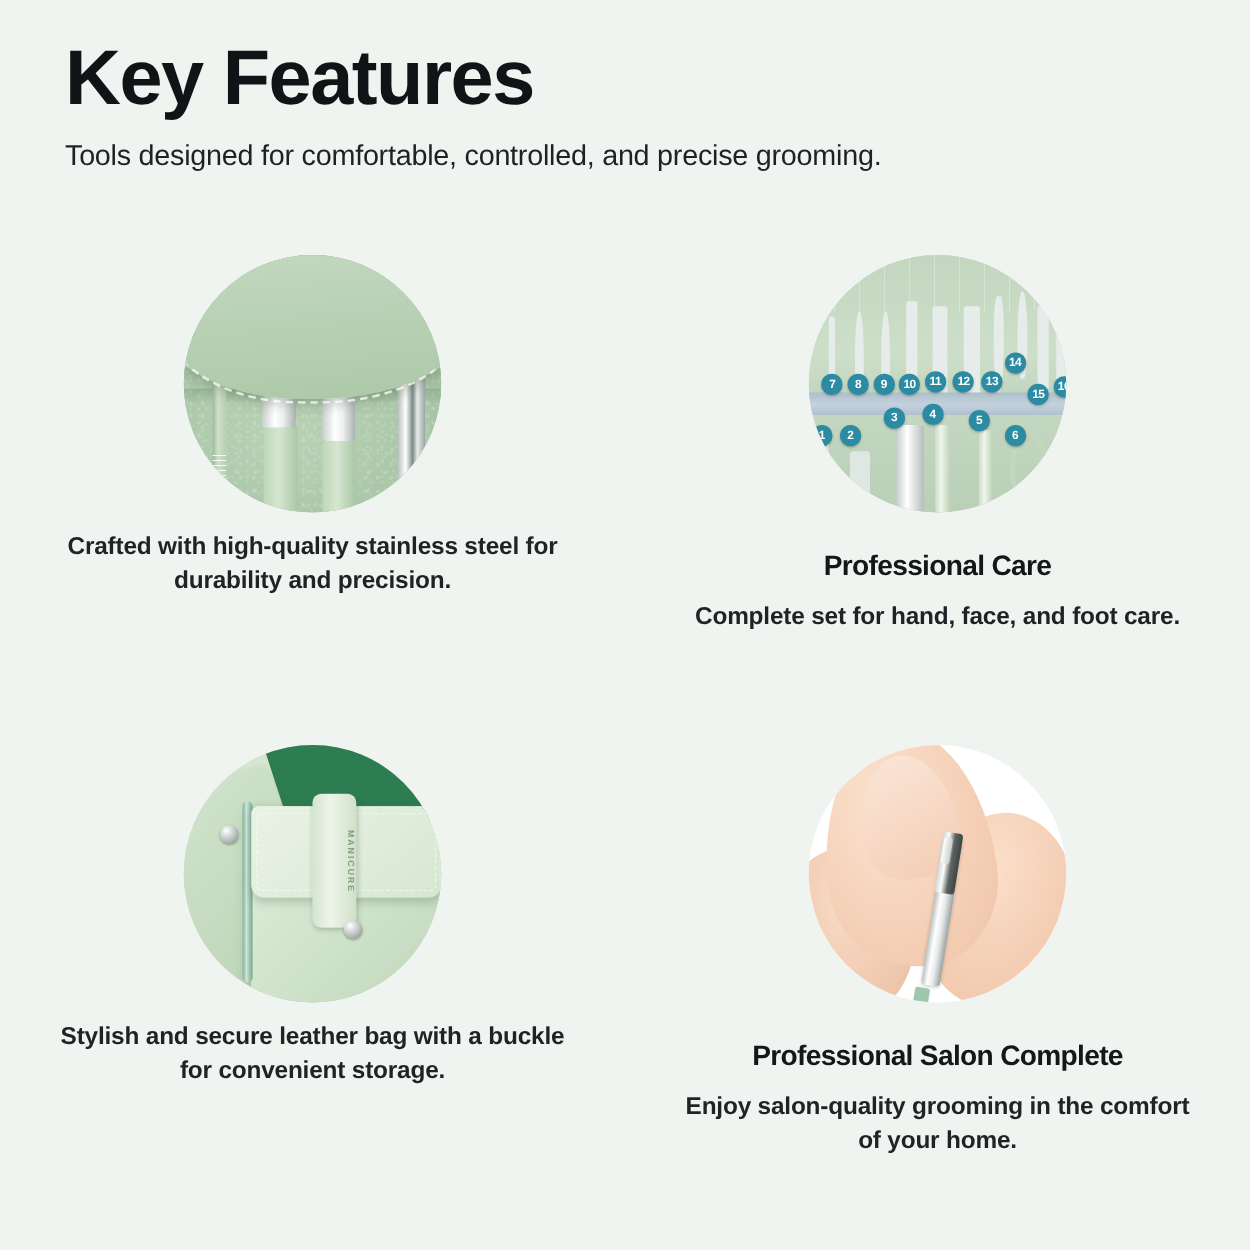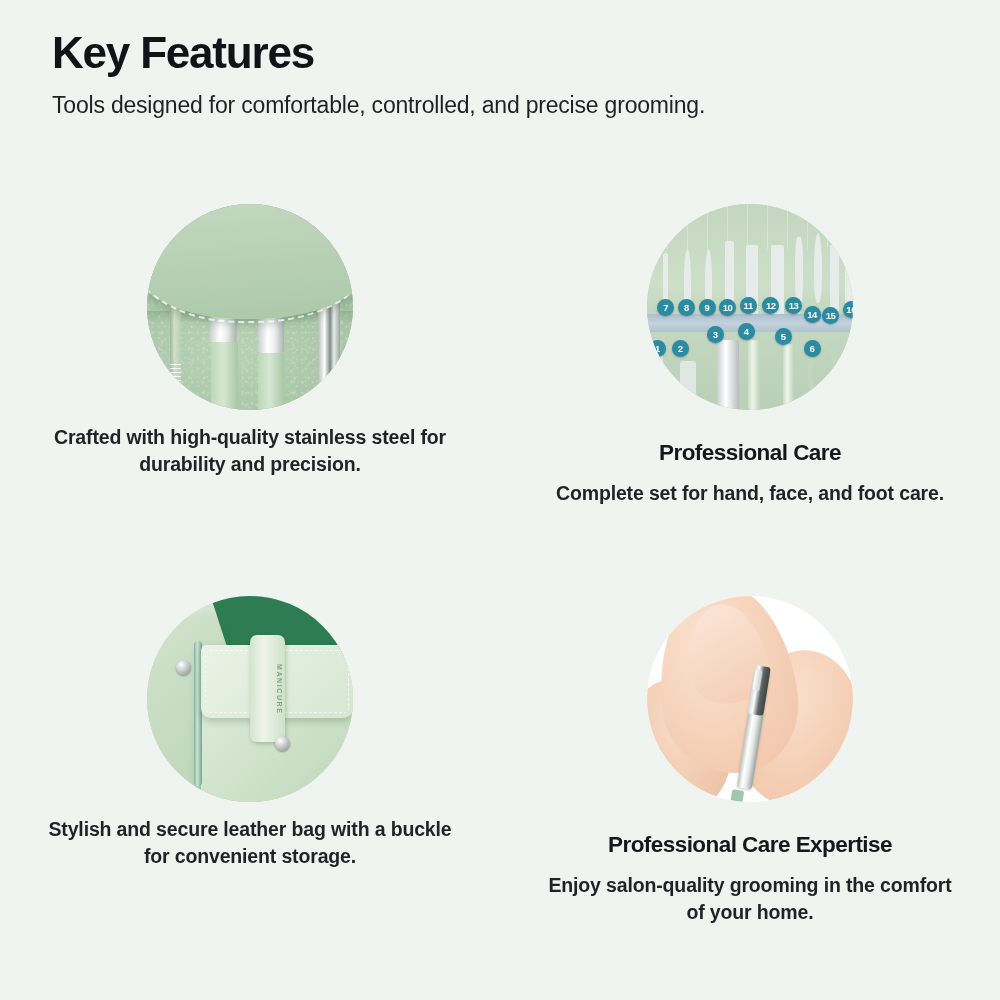--- a/index.html
+++ b/index.html
@@ -7,21 +7,21 @@
     width: 1000px; height: 1000px;
     background: #eff4f0;
     font-family: "Liberation Sans", sans-serif;
     overflow: hidden;
   }
   .page { position: relative; width: 1000px; height: 1000px; background: #eff4f0; }
 
   
   .header { position: absolute; left: 52px; top: 30px; width: 900px; }
   .page-title {
-    font-size: 44px; font-weight: 800; color: #111416;
+    font-size: 62px; font-weight: 800; color: #111416;
     letter-spacing: -1.2px; line-height: 1.05;
   }
   .page-subtitle {
     margin-top: 16px; font-size: 23px; font-weight: 400;
     color: #1d2225; letter-spacing: -0.2px;
   }
 
   
   .grid {
     position: absolute; left: 0; top: 182px;
@@ -314,21 +314,21 @@
           <div class="ubot" style="left:78%;top:68%;width:30px;height:30%;border-radius:50%;background:transparent;border:4px solid #c3d7bf;"></div>
           <div class="ubot" style="left:92%;top:68%;width:28px;height:30%;border-radius:50%;background:transparent;border:4px solid #c3d7bf;"></div>
 
           <div class="badge" style="left:5%;top:46%;">7</div>
           <div class="badge" style="left:15%;top:46%;">8</div>
           <div class="badge" style="left:25%;top:46%;">9</div>
           <div class="badge" style="left:35%;top:46%;">10</div>
           <div class="badge" style="left:45%;top:45%;">11</div>
           <div class="badge" style="left:56%;top:45%;">12</div>
           <div class="badge" style="left:67%;top:45%;">13</div>
-          <div class="badge" style="left:76%;top:38%;margin-top:24px;">14</div>
+          <div class="badge" style="left:76%;top:38%;">14</div>
           <div class="badge" style="left:85%;top:50%;">15</div>
           <div class="badge" style="left:95%;top:47%;">16</div>
 
           <div class="badge" style="left:1%;top:66%;">1</div>
           <div class="badge" style="left:12%;top:66%;">2</div>
           <div class="badge" style="left:29%;top:59%;">3</div>
           <div class="badge" style="left:44%;top:58%;">4</div>
           <div class="badge" style="left:62%;top:60%;">5</div>
           <div class="badge" style="left:76%;top:66%;">6</div>
         </div>
@@ -363,18 +363,18 @@
           <div class="i4-finger3"></div>
           <div class="i4-finger2"></div>
           <div class="i4-thumb"></div>
           <div class="i4-nail"></div>
           <div class="i4-clipper"></div>
           <div class="i4-clipper-head"></div>
           <div class="i4-lever"></div>
           <div class="i4-tip"></div>
         </div>
       </div>
-      <div class="card-title">Professional Care Expertise</div>
+      <div class="card-title">Professional Salon Complete</div>
       <div class="card-desc">Enjoy salon-quality grooming in the comfort of your home.</div>
     </div>
 
   </div>
 </div>
 
 </body></html>

